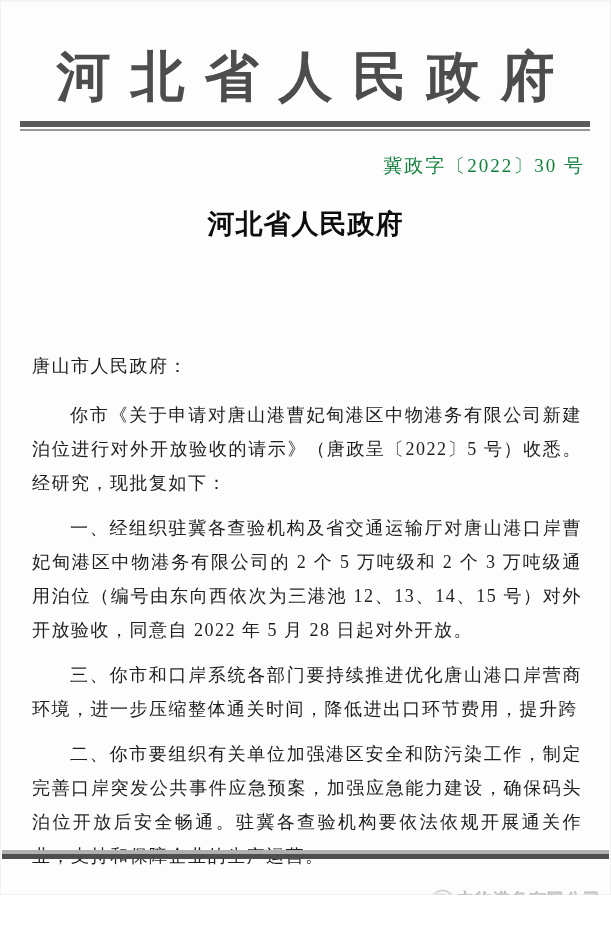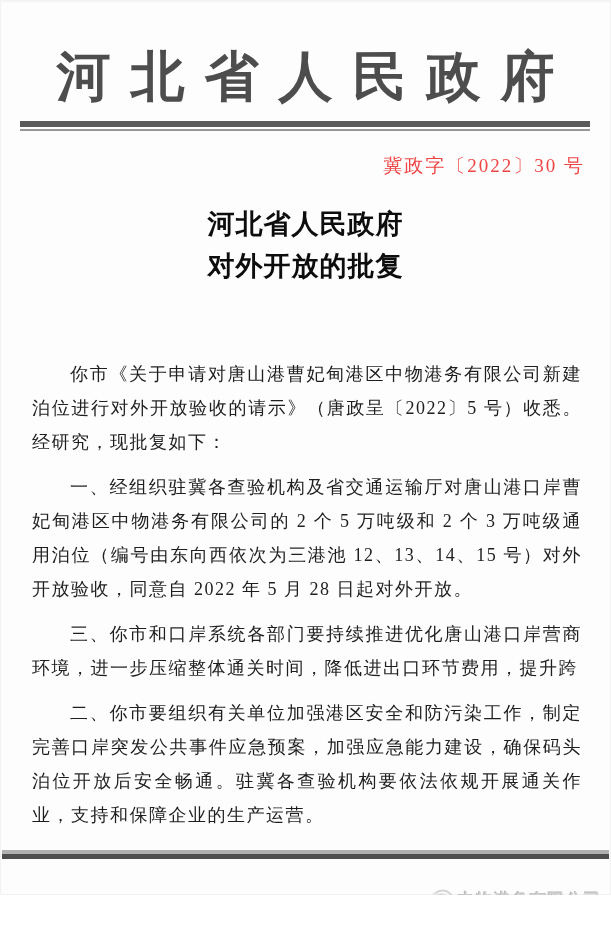--- a/index.html
+++ b/index.html
@@ -43,21 +43,21 @@
   .header-rule .rule-thick { height: 6px; background: #5a5a5a; }
   .header-rule .rule-thin  { height: 2px; background: #969696; margin-top: 2px; }
 
   
   .doc-number {
     position: absolute;
     top: 153px;
     right: 26px;
     font-size: 19px;
     letter-spacing: 2px;
-    color: #ef4444;
+    color: #15803d;
     white-space: nowrap;
   }
 
   
   .title-block {
     position: absolute;
     top: 203px;
     left: 0;
     right: 0;
     text-align: center;
@@ -77,21 +77,21 @@
     font-size: 18px;
     line-height: 34px;
     letter-spacing: 1.5px;
     color: #1e1e1e;
     text-align: justify;
   }
   .body-text p { margin: 0; }
   .body-text p.salutation { text-indent: 0; }
   .body-text p.para { text-indent: 38px; }
   .body-text p.para + p.para { margin-top: 11px; }
-  .body-text p.para.first { margin-top: 8px; }
+  .body-text p.para.first { margin-top: 15px; }
   .body-text p.numbered { margin-top: 5px; }
 
   
   .footer-rule {
     position: absolute;
     top: 850px;
     left: 2px;
     width: 607px;
   }
   .footer-rule .band-light { height: 4px; background: #b0b0b0; }
@@ -126,24 +126,24 @@
 
   <div class="header-rule">
     <div class="rule-thick"></div>
     <div class="rule-thin"></div>
   </div>
 
   <div class="doc-number">冀政字〔2022〕30 号</div>
 
   <div class="title-block">
     <div>河北省人民政府</div>
-    <div>对外开放的批复</div>
   </div>
 
   <div class="body-text">
+    <p class="salutation">唐山市人民政府：</p>
     <p class="para first">你市《关于申请对唐山港曹妃甸港区中物港务有限公司新建泊位进行对外开放验收的请示》（唐政呈〔2022〕5 号）收悉。经研究，现批复如下：</p>
     <p class="para numbered">一、经组织驻冀各查验机构及省交通运输厅对唐山港口岸曹妃甸港区中物港务有限公司的 2 个 5 万吨级和 2 个 3 万吨级通用泊位（编号由东向西依次为三港池 12、13、14、15 号）对外开放验收，同意自 2022 年 5 月 28 日起对外开放。</p>
     <p class="para numbered">三、你市和口岸系统各部门要持续推进优化唐山港口岸营商环境，进一步压缩整体通关时间，降低进出口环节费用，提升跨</p>
     <p class="para numbered">二、你市要组织有关单位加强港区安全和防污染工作，制定完善口岸突发公共事件应急预案，加强应急能力建设，确保码头泊位开放后安全畅通。驻冀各查验机构要依法依规开展通关作业，支持和保障企业的生产运营。</p>
   </div>
 
   <div class="footer-rule">
     <div class="band-light"></div>
     <div class="band-dark"></div>
   </div>

